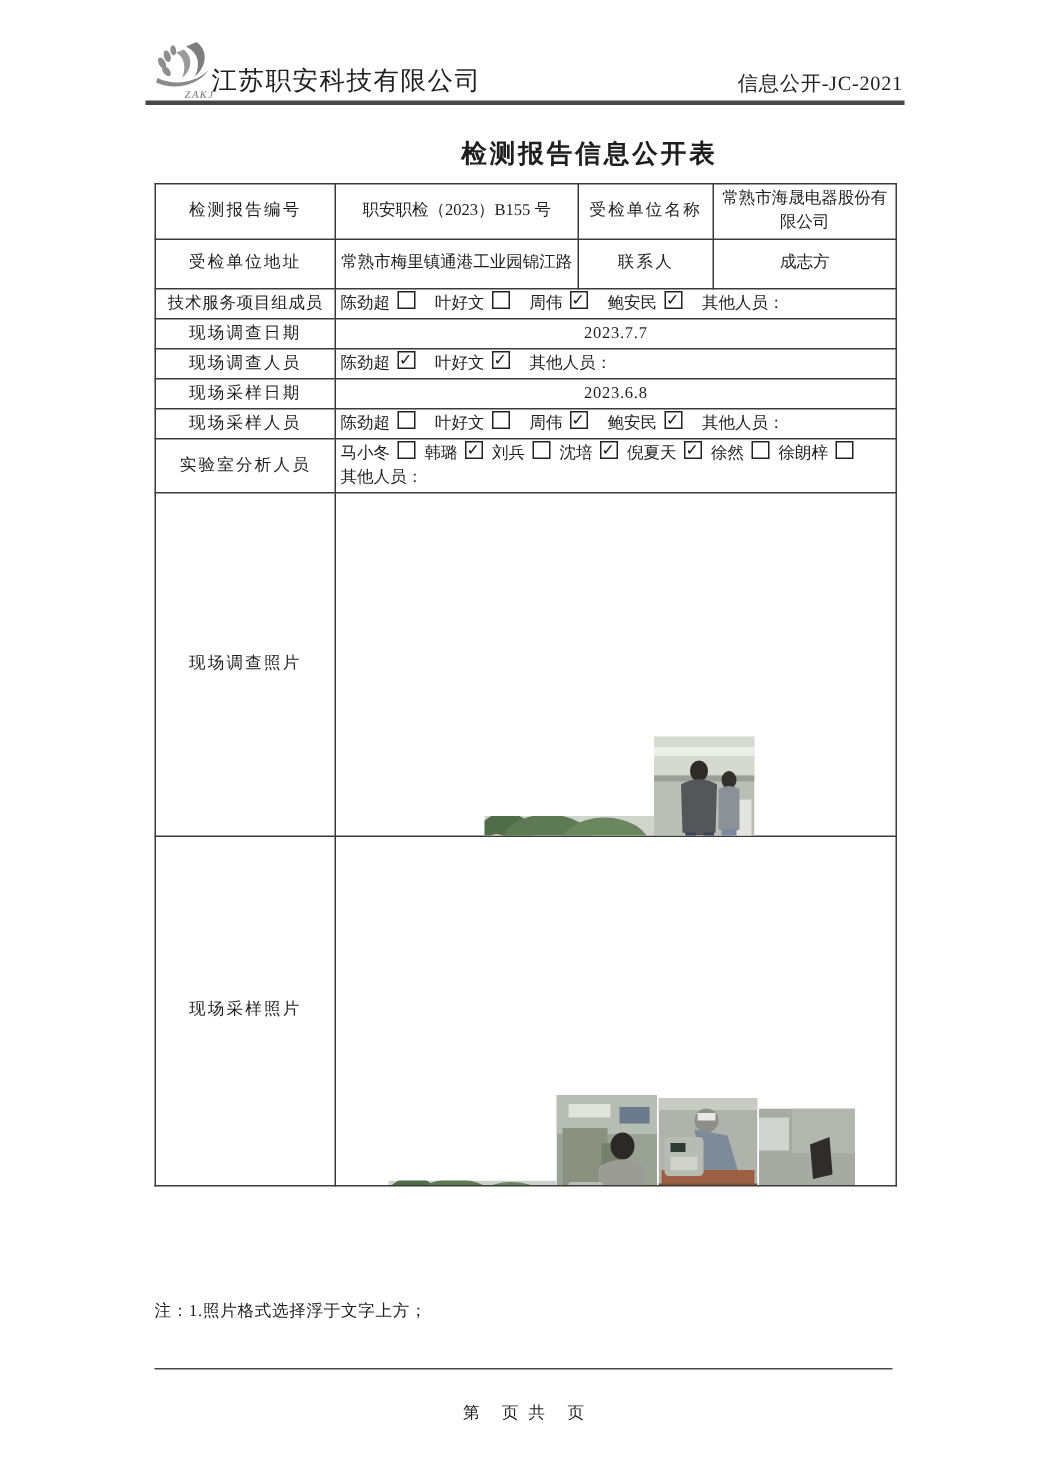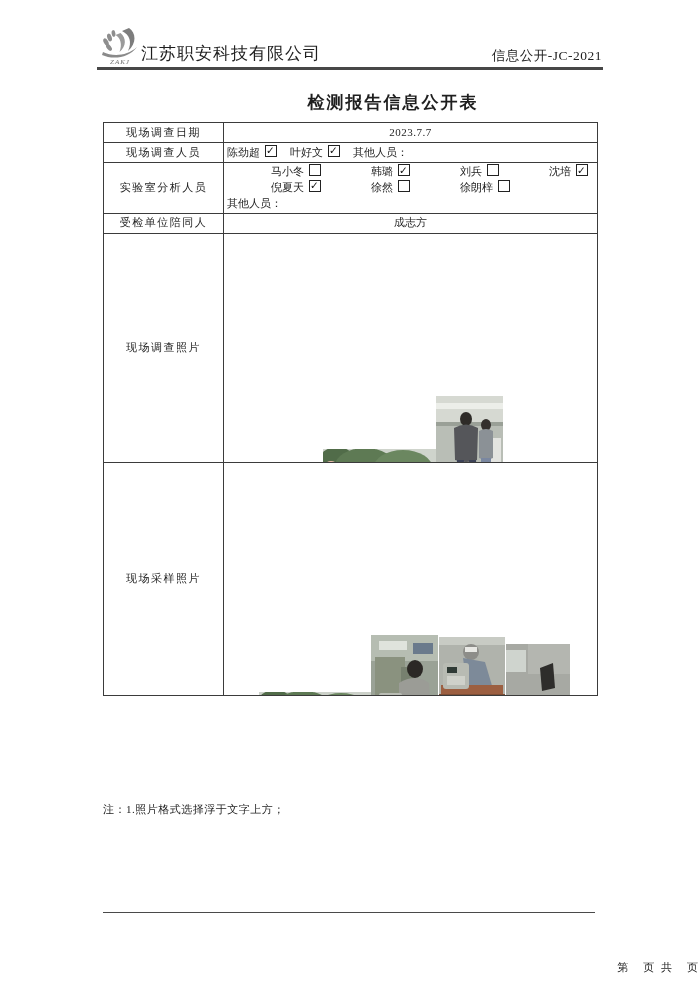--- a/index.html
+++ b/index.html
@@ -1,21 +1,21 @@
 <!DOCTYPE html>
 <html><head>
 <meta charset="utf-8">
 <style>
   html,body{margin:0;padding:0;background:#ffffff;}
   .page{position:relative;width:700px;height:989px;background:#fff;overflow:hidden;
         font-family:"Liberation Serif","DejaVu Serif",serif;color:#1e1e1e;}
 
   
   .hdr{position:absolute;left:97px;top:28px;width:505px;height:38px;}
-  .logo-wrap{position:absolute;left:0;top:0;width:46px;text-align:center;}
+  .logo-wrap{position:absolute;left:0;top:0;width:46px;text-align:right;}
   .logo-zakj{display:block;font-size:7px;font-style:italic;letter-spacing:1px;color:#6f6f6f;margin-top:-4px;}
   .company{position:absolute;left:44px;bottom:1px;font-size:17px;letter-spacing:1px;}
   .doccode{position:absolute;right:0;bottom:1px;font-size:13.5px;letter-spacing:.5px;}
   .hdr-rule{position:absolute;left:97px;top:67px;width:506px;height:3px;background:#474747;}
 
   
   .title{position:absolute;top:91px;left:0;width:100%;text-align:center;
          font-size:17px;font-weight:bold;letter-spacing:2px;margin-left:43px;}
 
   
@@ -25,34 +25,34 @@
   td.lbl{text-align:center;letter-spacing:1.5px;padding:1px 2px;}
   td.lbl.tightls{letter-spacing:.5px;}
   td.ctr{text-align:center;}
   td.chk{text-align:left;padding-left:8px;}
   td.datecell{text-align:center;font-size:12px;letter-spacing:.5px;}
   td.photocell{padding:0;}
   .r1{height:37px}.r2{height:33px}.rS{height:20px}.r8{height:36px}
   .r10{height:229px}.r11{height:233px}
 
   .member{margin-right:13px;white-space:nowrap;}
-  .cbrow.tight .member{margin-right:6px;margin-left:44px;}
+  .cbrow.tight .member{margin-right:6px;}
   .cb{display:inline-block;width:10px;height:10px;border:1.2px solid #222;
       margin-left:5px;vertical-align:-1px;position:relative;background:#fff;}
   .cb.checked::after{content:"✓";position:absolute;left:0px;top:-2.5px;font-size:10.5px;
       font-weight:700;font-family:"DejaVu Sans",sans-serif;color:#111;}
 
   .photo-area{position:relative;width:100%;height:100%;}
   .photo{position:absolute;}
   .photo svg{display:block;}
 
   
-  .note{position:absolute;left:103px;top:802px;font-size:11px;letter-spacing:.5px;}
+  .note{position:absolute;left:103px;top:866px;font-size:11px;letter-spacing:.5px;}
   .ftr-rule{position:absolute;left:103px;top:912px;width:492px;height:1px;background:#4a4a4a;}
-  .ftr-text{position:absolute;top:960px;left:0;width:100%;text-align:right;font-size:11px;letter-spacing:2px;}
+  .ftr-text{position:absolute;top:934px;left:0;width:100%;text-align:center;font-size:11px;letter-spacing:2px;}
 </style>
 </head>
 <body>
 
 <div class="page">
 
   <div class="hdr">
     <div class="logo-wrap">
       <svg width="42" height="30" viewBox="0 0 42 30">
         <g fill="#8e8e8e">
@@ -76,49 +76,73 @@
 
   <table class="form">
     <colgroup>
         <col style="width:120px">
         <col style="width:162px">
         <col style="width:90px">
         <col style="width:122px">
       </colgroup>
 
     <tbody>
-
-
+        <tr class="r1">
+      <td class="lbl">检测报告编号</td>
+      <td class="ctr">职安职检（2023）B155 号</td>
+      <td class="lbl">受检单位名称</td>
+      <td class="ctr">常熟市海晟电器股份有限公司</td>
+    </tr>
+
+    <tr class="r2">
+      <td class="lbl">受检单位地址</td>
+      <td class="ctr">常熟市梅里镇通港工业园锦江路</td>
+      <td class="lbl">联系人</td>
+      <td class="ctr">成志方</td>
+    </tr>
+
+    <tr class="rS">
+      <td class="lbl tightls">技术服务项目组成员</td>
+      <td class="chk" colspan="3">
+        <span class="cbrow"><span class="member"><span>陈劲超</span><span class="cb"></span></span><span class="member"><span>叶好文</span><span class="cb"></span></span><span class="member"><span>周伟</span><span class="cb checked"></span></span><span class="member"><span>鲍安民</span><span class="cb checked"></span></span></span><span>其他人员：</span>
+      </td>
+    </tr>
 
     <tr class="rS">
       <td class="lbl">现场调查日期</td>
       <td class="datecell" colspan="3">2023.7.7</td>
     </tr>
 
     <tr class="rS">
       <td class="lbl">现场调查人员</td>
       <td class="chk" colspan="3">
         <span class="cbrow"><span class="member"><span>陈劲超</span><span class="cb checked"></span></span><span class="member"><span>叶好文</span><span class="cb checked"></span></span></span><span>其他人员：</span>
       </td>
     </tr>
 
-
+    <tr class="rS">
+      <td class="lbl">现场采样日期</td>
+      <td class="datecell" colspan="3">2023.6.8</td>
+    </tr>
+
+    <tr class="rS">
+      <td class="lbl">现场采样人员</td>
+      <td class="chk" colspan="3">
+        <span class="cbrow"><span class="member"><span>陈劲超</span><span class="cb"></span></span><span class="member"><span>叶好文</span><span class="cb"></span></span><span class="member"><span>周伟</span><span class="cb checked"></span></span><span class="member"><span>鲍安民</span><span class="cb checked"></span></span></span><span>其他人员：</span>
+      </td>
+    </tr>
 
     <tr class="r8">
       <td class="lbl">实验室分析人员</td>
       <td class="chk" colspan="3">
         <div class="cbrow tight"><span class="member"><span>马小冬</span><span class="cb"></span></span><span class="member"><span>韩璐</span><span class="cb checked"></span></span><span class="member"><span>刘兵</span><span class="cb"></span></span><span class="member"><span>沈培</span><span class="cb checked"></span></span><span class="member"><span>倪夏天</span><span class="cb checked"></span></span><span class="member"><span>徐然</span><span class="cb"></span></span><span class="member"><span>徐朗梓</span><span class="cb"></span></span></div>
         <div>其他人员：</div>
       </td>
     </tr>
 
-    <tr class="rS">
-      <td class="lbl">受检单位陪同人</td>
-      <td class="ctr" colspan="3">成志方</td>
-    </tr>
 
     <tr class="r10">
       <td class="lbl">现场调查照片</td>
       <td class="photocell" colspan="3">
         <div class="photo-area">
 
           <div class="photo" style="left:96px;top:101px;">
             <svg width="113" height="67" viewBox="0 0 113 67">
               <rect width="113" height="67" fill="#cfd4cc"></rect>
               <rect y="40" width="113" height="27" fill="#b3ab8f"></rect>

